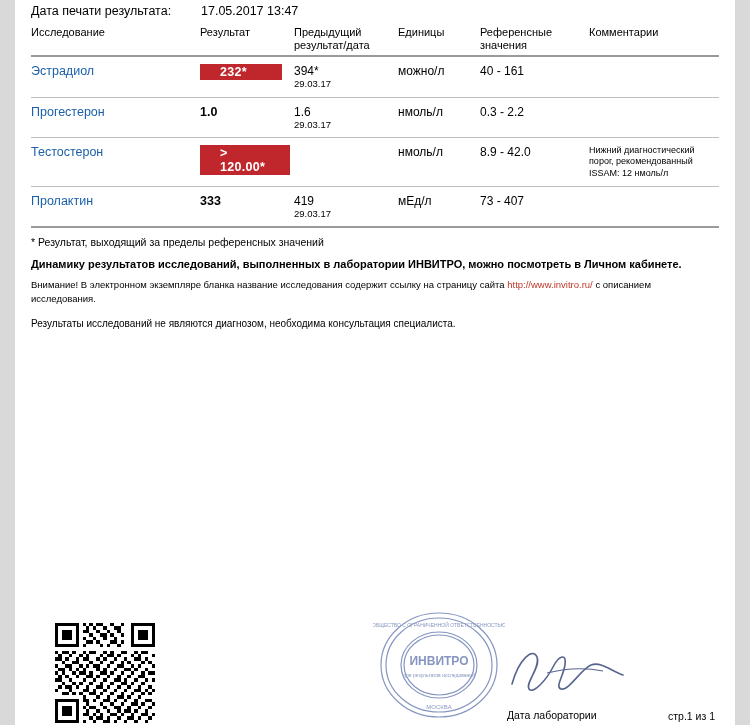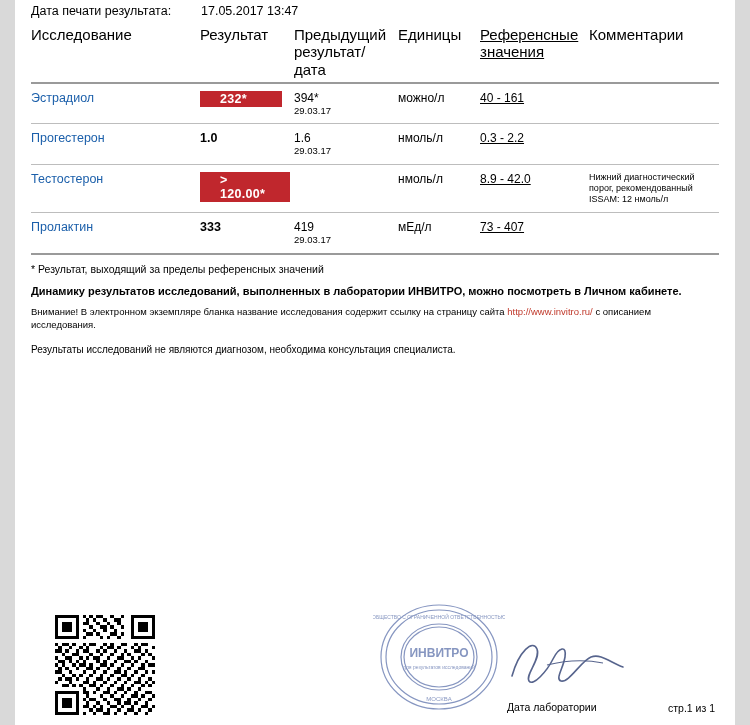--- a/index.html
+++ b/index.html
@@ -36,21 +36,21 @@
   
   table.results {
     width: 100%;
     border-collapse: collapse;
     margin-top: 6px;
     font-size: 12px;
   }
   table.results thead th {
     text-align: left;
     font-weight: normal;
-    font-size: 15px;
+    font-size: 11px;
     color: #000;
     vertical-align: top;
     padding: 2px 4px 4px 0;
     line-height: 1.15;
   }
   table.results thead tr {
     border-bottom: 2px solid #9a9a9a;
   }
   table.results tbody tr {
     border-bottom: 1px solid #bdbdbd;
@@ -60,21 +60,21 @@
   }
   table.results td {
     vertical-align: top;
     padding: 7px 4px 7px 0;
     color: #000;
   }
   .col-name   { width: 165px; }
   .col-result { width: 90px; }
   .col-prev   { width: 100px; }
   .col-units  { width: 78px; }
-  .col-ref    { width: 105px; text-decoration: underline; }
+  .col-ref    { width: 105px; }
   .col-comm   { width: auto; }
 
   .analyte {
     color: #1b5faa;
     font-size: 12.5px;
   }
   .result-plain {
     font-weight: bold;
     font-size: 12.5px;
   }
@@ -121,21 +121,21 @@
     font-size: 10px;
     margin-top: 12px;
     color: #000;
   }
 
   
   .footer {
     position: absolute;
     left: 0;
     right: 0;
-    bottom: 8px;
+    bottom: 0;
     height: 130px;
   }
   .qr {
     position: absolute;
     left: 40px;
     bottom: 2px;
     width: 100px;
     height: 100px;
   }
   .qr svg { display: block; }

